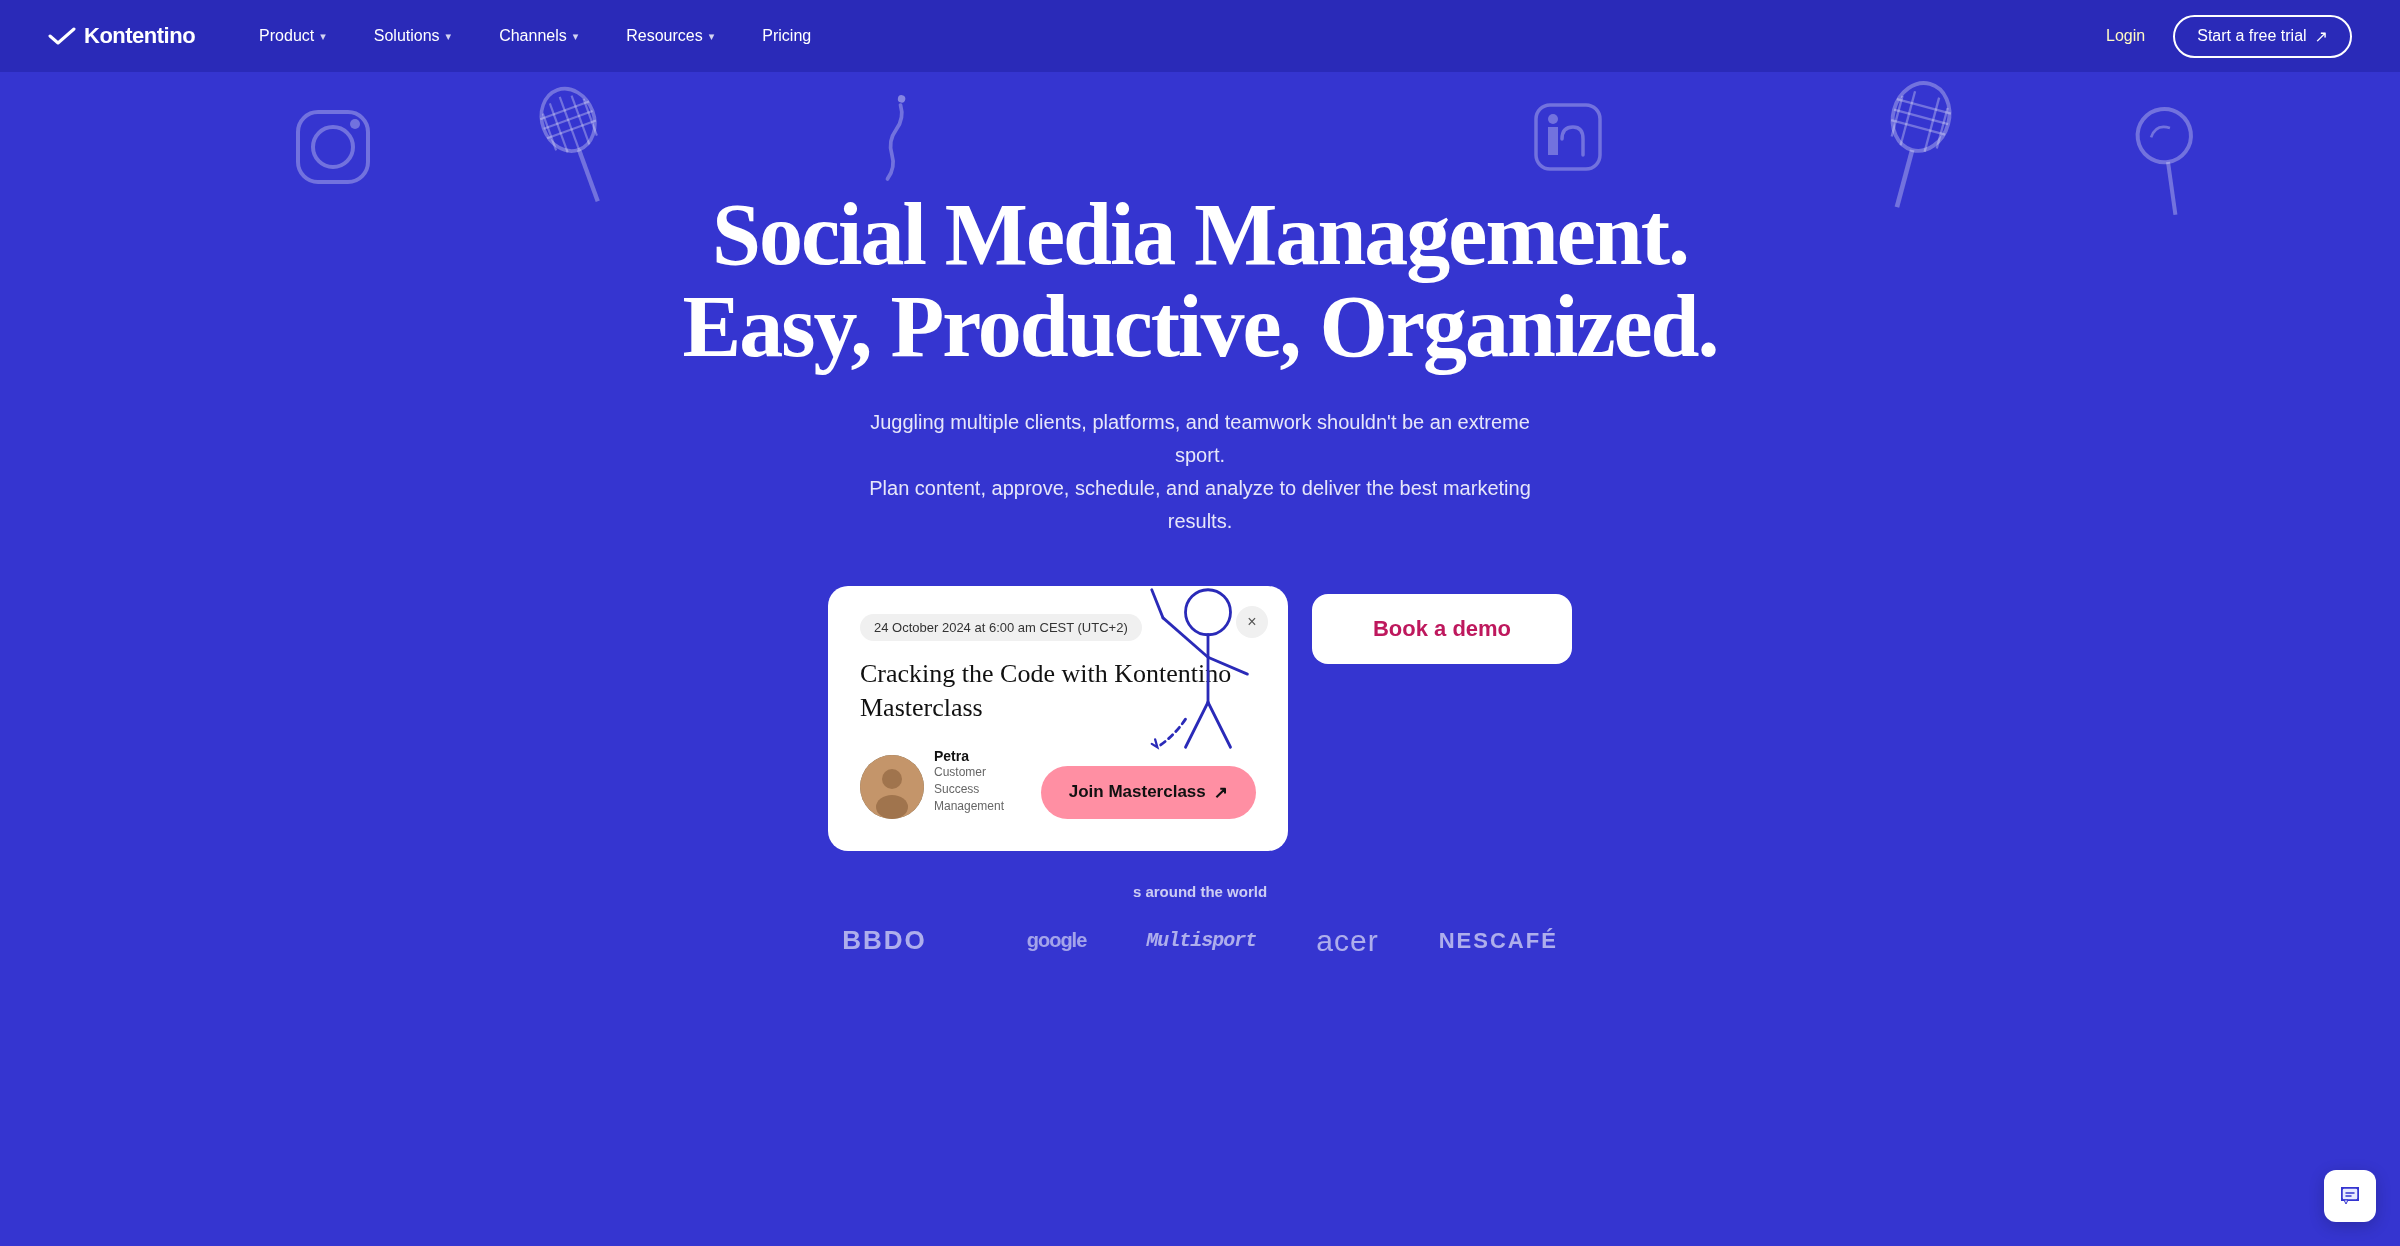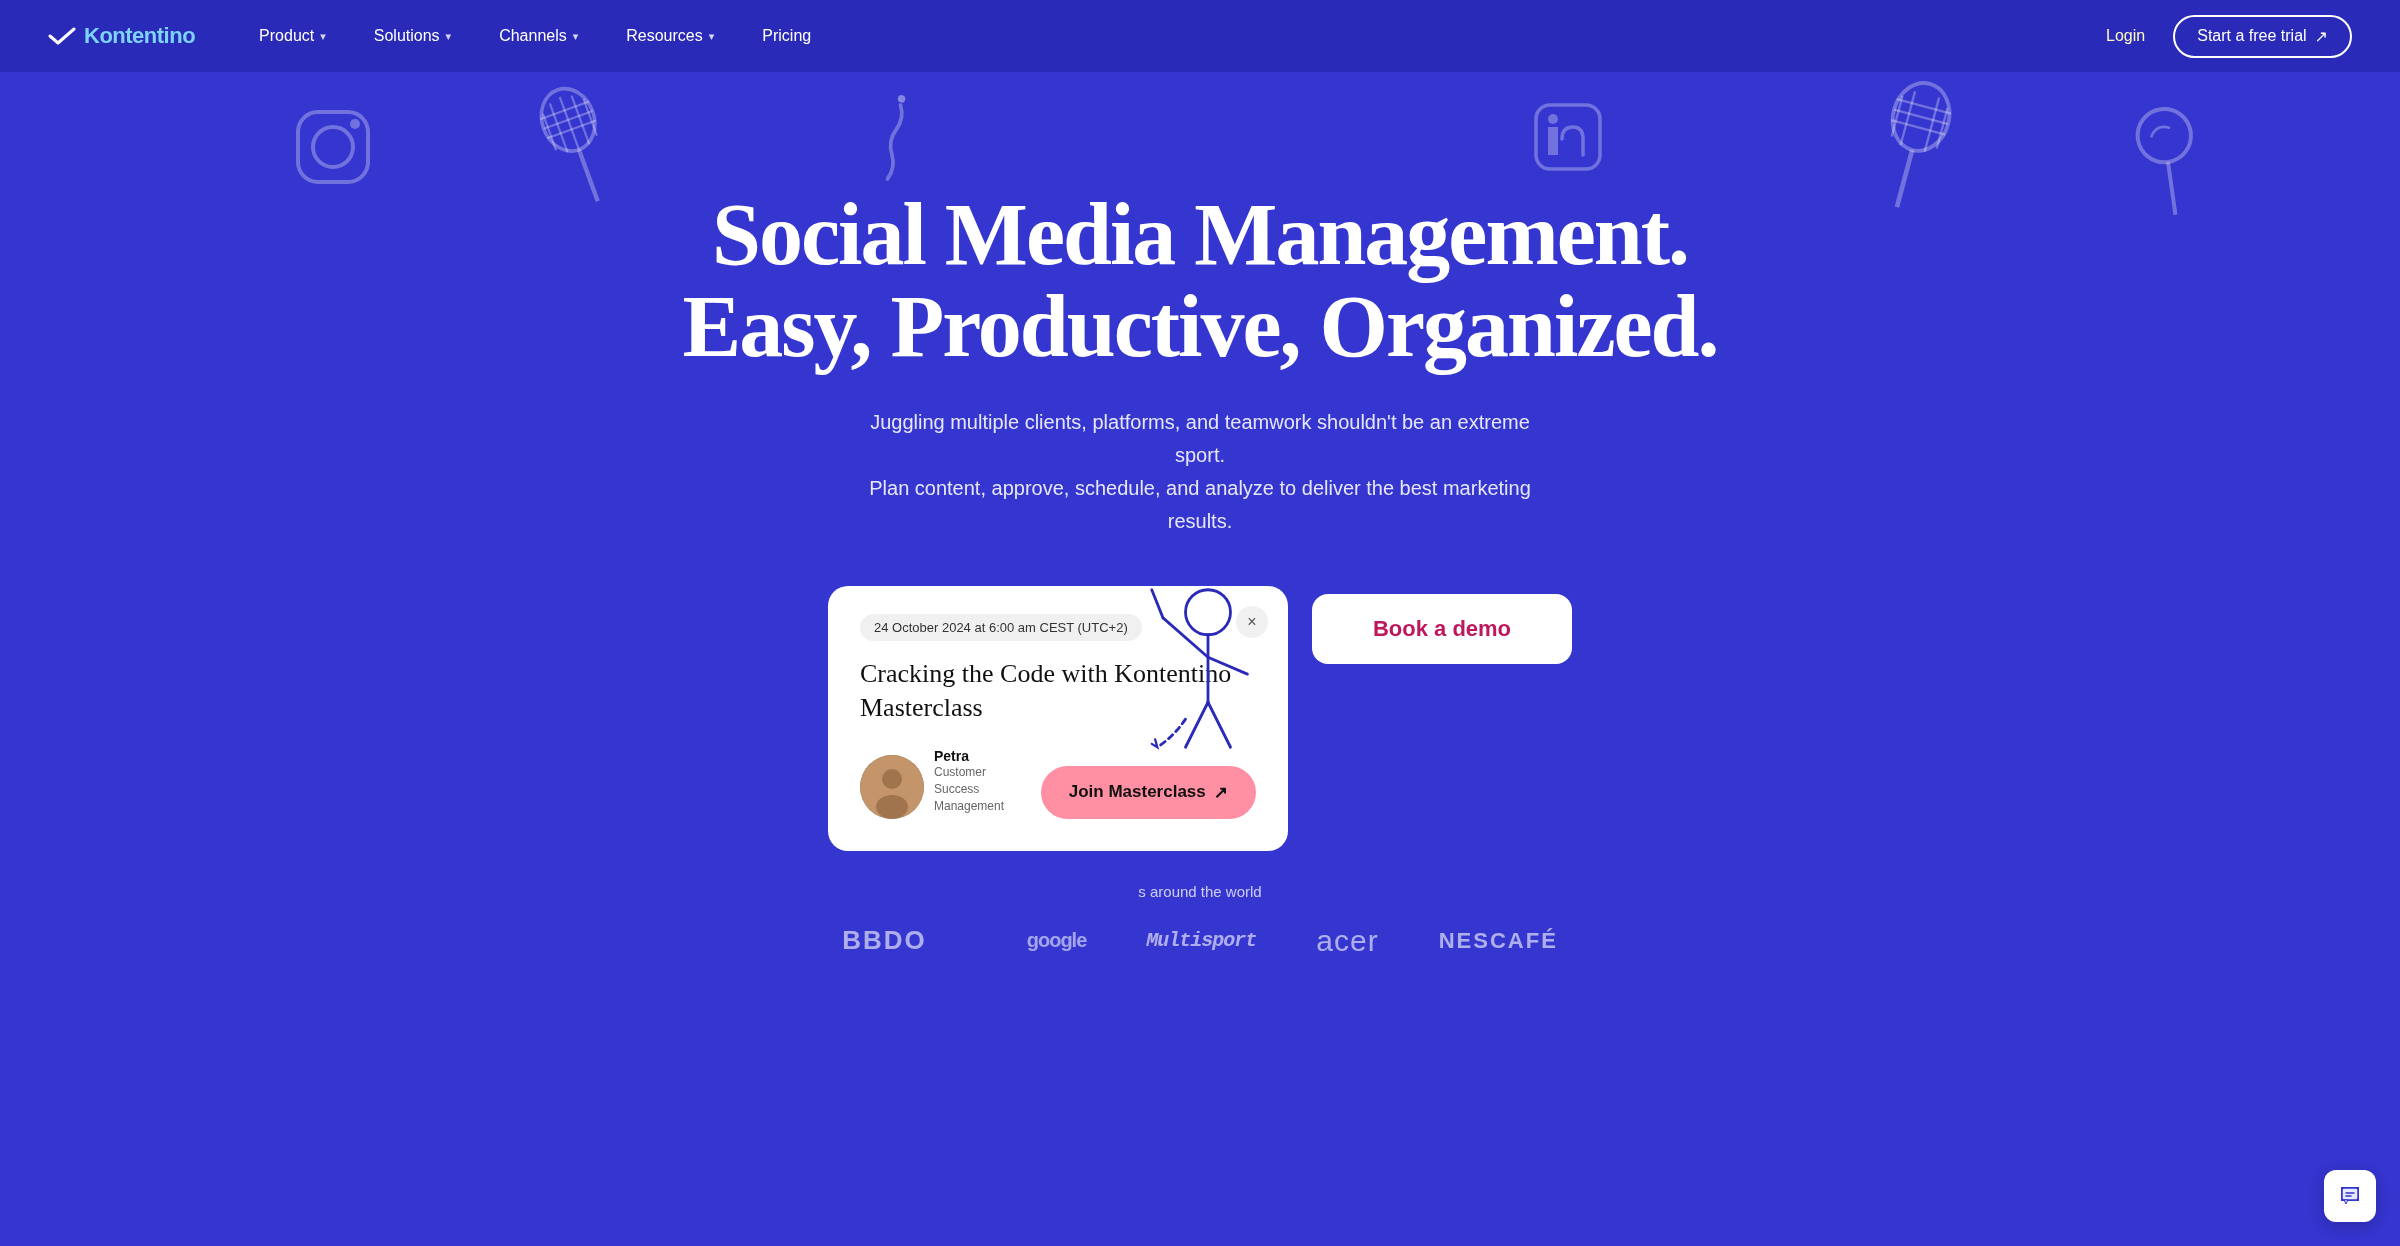--- a/index.html
+++ b/index.html
@@ -20,21 +20,21 @@
       display: flex;
       align-items: center;
       padding: 0 48px;
       height: 72px;
     }
 
     .nav-logo {
       display: flex;
       align-items: center;
       gap: 8px;
-      color: #7dd3fc;
+      color: #ffffff;
       font-size: 22px;
       font-weight: 700;
       letter-spacing: -0.5px;
       text-decoration: none;
       margin-right: 48px;
       white-space: nowrap;
     }
 
     .nav-logo-icon {
       width: 28px;
@@ -299,21 +299,21 @@
       z-index: 2;
       text-align: center;
       padding: 32px 40px 0;
       width: 100%;
       max-width: 1200px;
     }
 
     .trusted-text {
       color: rgba(255,255,255,0.75);
       font-size: 15px;
-      font-weight: 400;
+      font-weight: 700;
       margin-bottom: 24px;
     }
 
     .logos-row {
       display: flex;
       align-items: center;
       justify-content: center;
       gap: 60px;
     }
 

